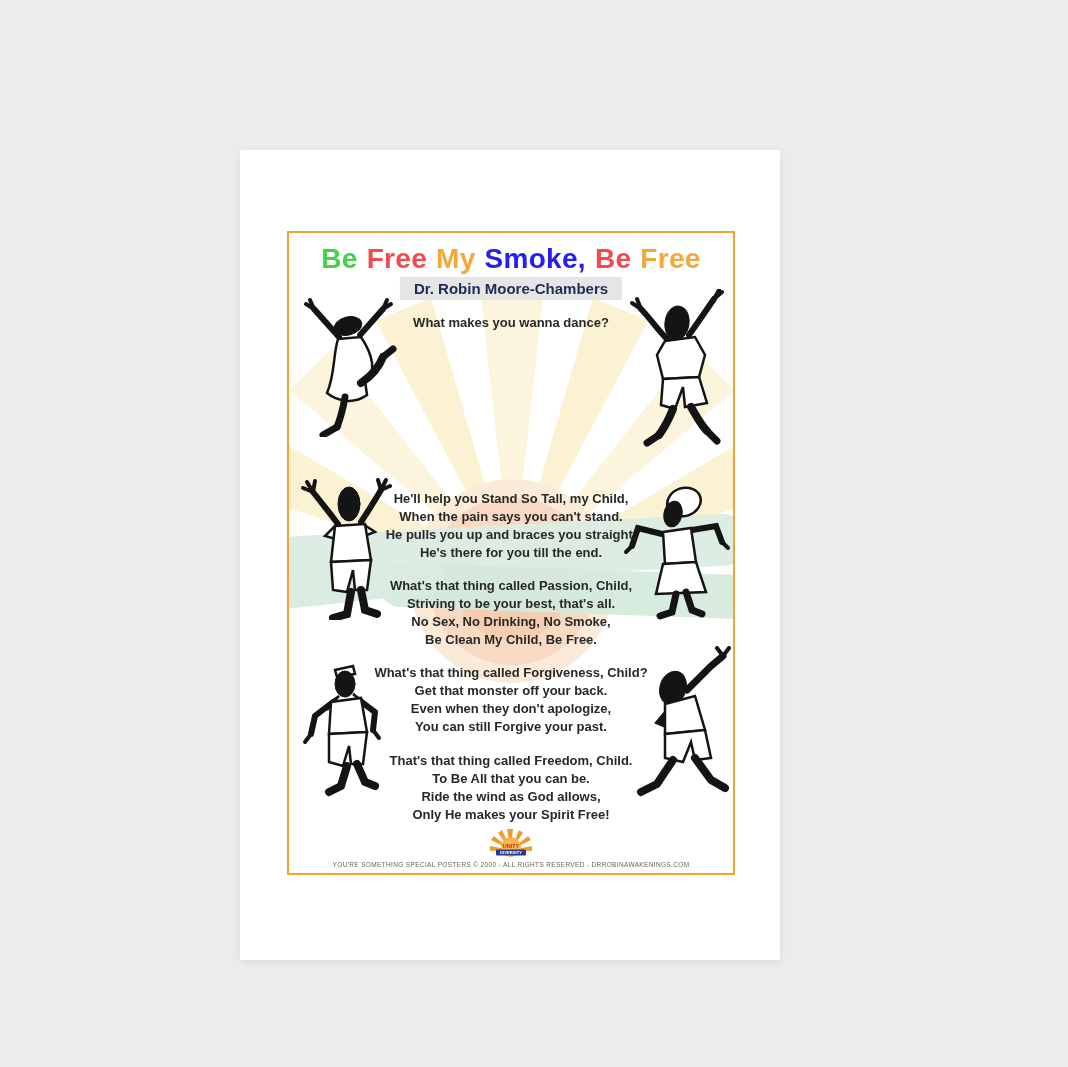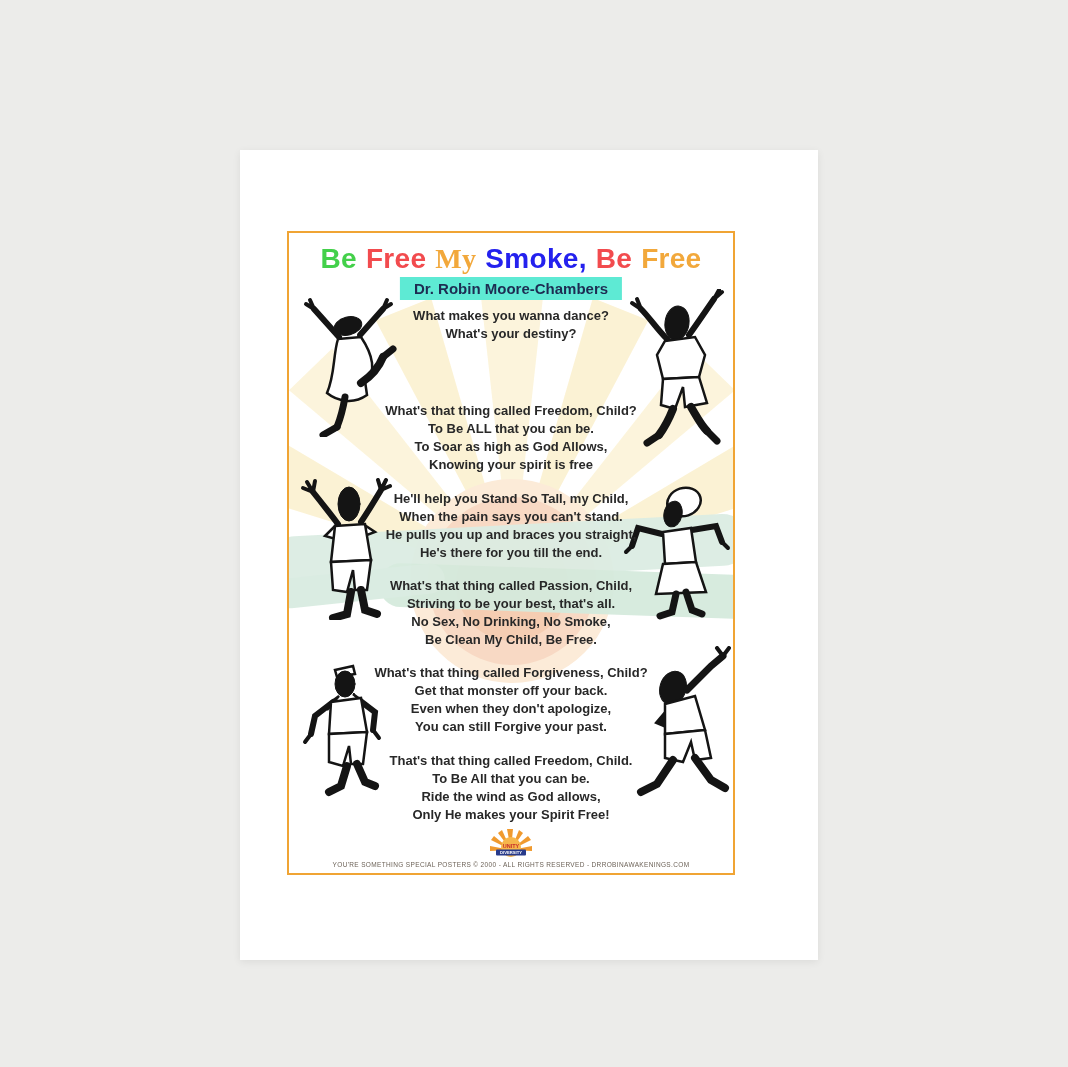--- a/index.html
+++ b/index.html
@@ -6,49 +6,48 @@
   body{
     width:1068px;height:1067px;
     background:#ececea;
     font-family:"Liberation Sans", sans-serif;
     position:relative;overflow:hidden;
   }
   .paper{
     position:absolute;left:240px;top:150px;width:540px;height:810px;
     background:#ffffff;
     box-shadow:0 2px 8px rgba(0,0,0,0.07);
-    padding-left:38px;
   }
   .frame{
     position:absolute;left:47px;top:81px;width:444px;height:640px;
     border:2px solid #f0a434;
     background:#ffffff;
     overflow:hidden;
   }
   .bg-art{position:absolute;left:0;top:0;width:444px;height:640px;}
   .title-row{
     position:absolute;top:10px;left:0;width:100%;
     display:flex;justify-content:center;gap:9px;
     font-size:28px;font-weight:800;letter-spacing:.3px;
     z-index:6;white-space:nowrap;
   }
   .author-bar{
     position:absolute;top:44px;left:50%;transform:translateX(-50%);
-    background:#5eead4;color:#1d2c52;
+    background:#e5e5e5;color:#1d2c52;
     font-size:15px;font-weight:700;
     padding:3px 14px;z-index:6;white-space:nowrap;
   }
   .stanza{
     position:absolute;left:50%;transform:translateX(-50%);
     width:330px;text-align:center;
     font-size:13px;font-weight:700;line-height:18px;color:#282828;
     z-index:5;
   }
   .stanza div{white-space:nowrap;}
-  .s1{top:74px}.s2{top:169px}.s3{top:257px}.s4{top:344px}.s5{top:431px}.s6{top:519px}
+  .s1{top:81px}.s2{top:169px}.s3{top:257px}.s4{top:344px}.s5{top:431px}.s6{top:519px}
   .dancer{position:absolute;z-index:4;}
   .d1{left:4px;top:64px;}
   .d2{left:338px;top:56px;}
   .d3{left:4px;top:245px;}
   .d4{left:331px;top:249px;}
   .d5{left:2px;top:425px;}
   .d6{left:342px;top:413px;}
   .logo{
     position:absolute;top:595px;left:50%;transform:translateX(-50%);
     z-index:6;
@@ -173,37 +172,30 @@
         <path d="M34,58 L64,50 L74,84 L34,88 Z" fill="#ffffff" stroke-width="2.5"></path>
         <path d="M34,88 L74,84 L80,112 L64,114 L60,96 L52,116 L34,112 Z" fill="#ffffff" stroke-width="2.5"></path>
         <path d="M42,114 L26,138 L10,146" stroke-width="8"></path>
         <path d="M64,112 L80,134 L94,142" stroke-width="8"></path>
       </g>
     </svg>
 
     <div class="title-row">
       <span style="color: rgb(67, 208, 74);">Be</span>
       <span style="color: rgb(242, 75, 78);">Free</span>
-      <span style="color: rgb(242, 168, 59); font-family: Liberation Serif, serif;">My</span>
+      <span style="color: rgb(242, 168, 59);">My</span>
       <span style="color: rgb(36, 33, 238);">Smoke,</span>
       <span style="color: rgb(242, 75, 78);">Be</span>
       <span style="color: rgb(242, 168, 59);">Free</span>
     </div>
 
     <div class="author-bar">Dr. Robin Moore-Chambers</div>
 
     <div class="stanza s1">
       <div>What makes you wanna dance?</div>
-      <div>What's your destiny?</div>
-    </div>
-    <div class="stanza s2">
-      <div>What's that thing called Freedom, Child?</div>
-      <div>To Be ALL that you can be.</div>
-      <div>To Soar as high as God Allows,</div>
-      <div>Knowing your spirit is free</div>
     </div>
     <div class="stanza s3">
       <div>He'll help you Stand So Tall, my Child,</div>
       <div>When the pain says you can't stand.</div>
       <div>He pulls you up and braces you straight,</div>
       <div>He's there for you till the end.</div>
     </div>
     <div class="stanza s4">
       <div>What's that thing called Passion, Child,</div>
       <div>Striving to be your best, that's all.</div>

